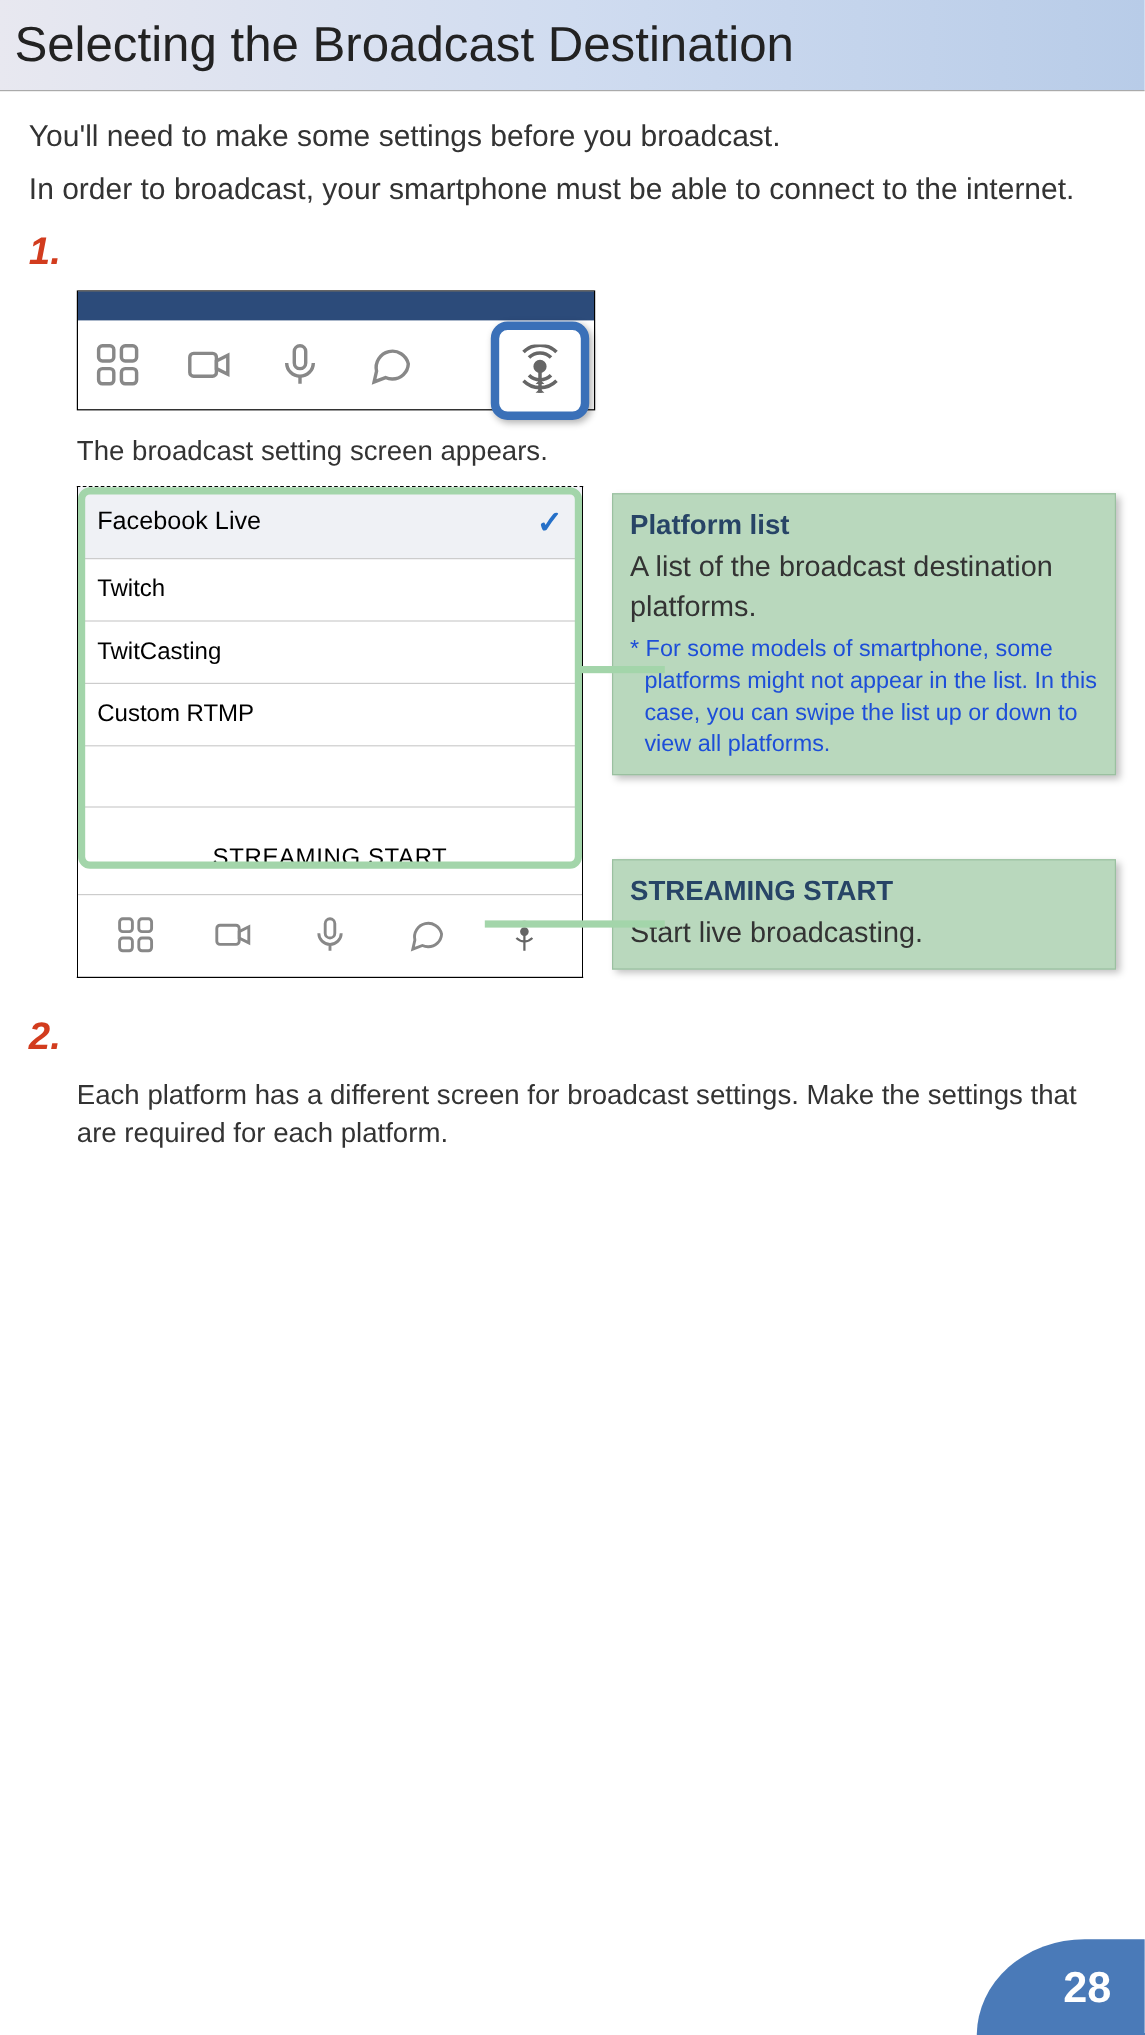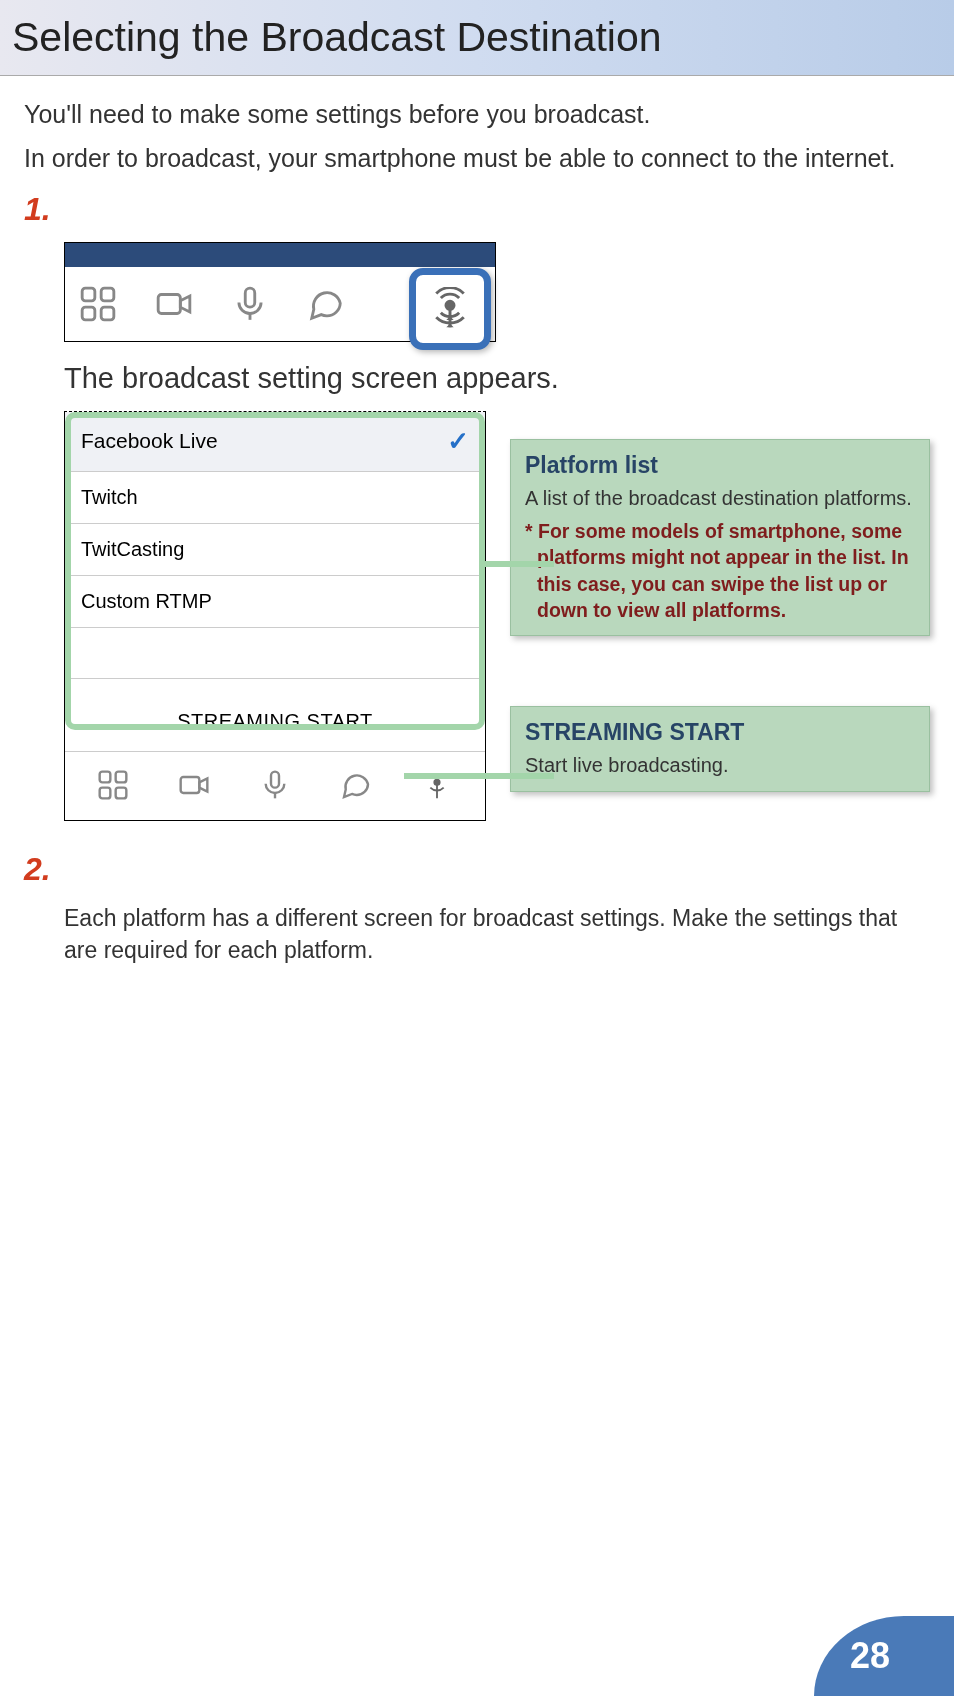--- a/index.html
+++ b/index.html
@@ -35,21 +35,21 @@
       margin-right: 10px;
       min-width: 30px;
     }
     .step-title {
       font-size: 27px;
       font-weight: bold;
       color: #2a4a7a;
     }
     .step-body { margin-left: 40px; }
     .step-caption {
-      font-size: 29px;
+      font-size: 23px;
       color: #333;
       margin-top: 20px;
       margin-bottom: 16px;
     }
     .step-desc {
       font-size: 23px;
       color: #333;
       line-height: 1.4;
     }
 
@@ -163,47 +163,46 @@
       padding: 12px 14px;
       box-shadow: 3px 3px 6px rgba(0,0,0,0.25);
     }
     .callout-title {
       font-size: 23px;
       font-weight: bold;
       color: #274466;
       margin-bottom: 6px;
     }
     .callout-text {
-      font-size: 20px;
+      font-size: 24px;
       color: #333;
       line-height: 1.35;
     }
     .callout-note {
       font-size: 19.5px;
-      color: #7f1d1d;
+      color: #1d4ed8;
       line-height: 1.35;
       margin-top: 6px;
       padding-left: 12px;
       text-indent: -12px;
-      font-weight: bold;
     }
     .callout.second { margin-top: 50px; }
 
     
     .page-badge {
       position: absolute;
       bottom: 0;
       right: 0;
       width: 140px;
       height: 80px;
       background: #4a7ab8;
       border-top-left-radius: 90px 80px;
       display: flex;
       align-items: center;
-      justify-content: center;
+      justify-content: flex-end;
       padding-right: 28px;
     }
     .page-num {
       color: #fff;
       font-size: 36px;
       font-weight: bold;
     }
 
     .settings-wrap { position: relative; }
   </style>

